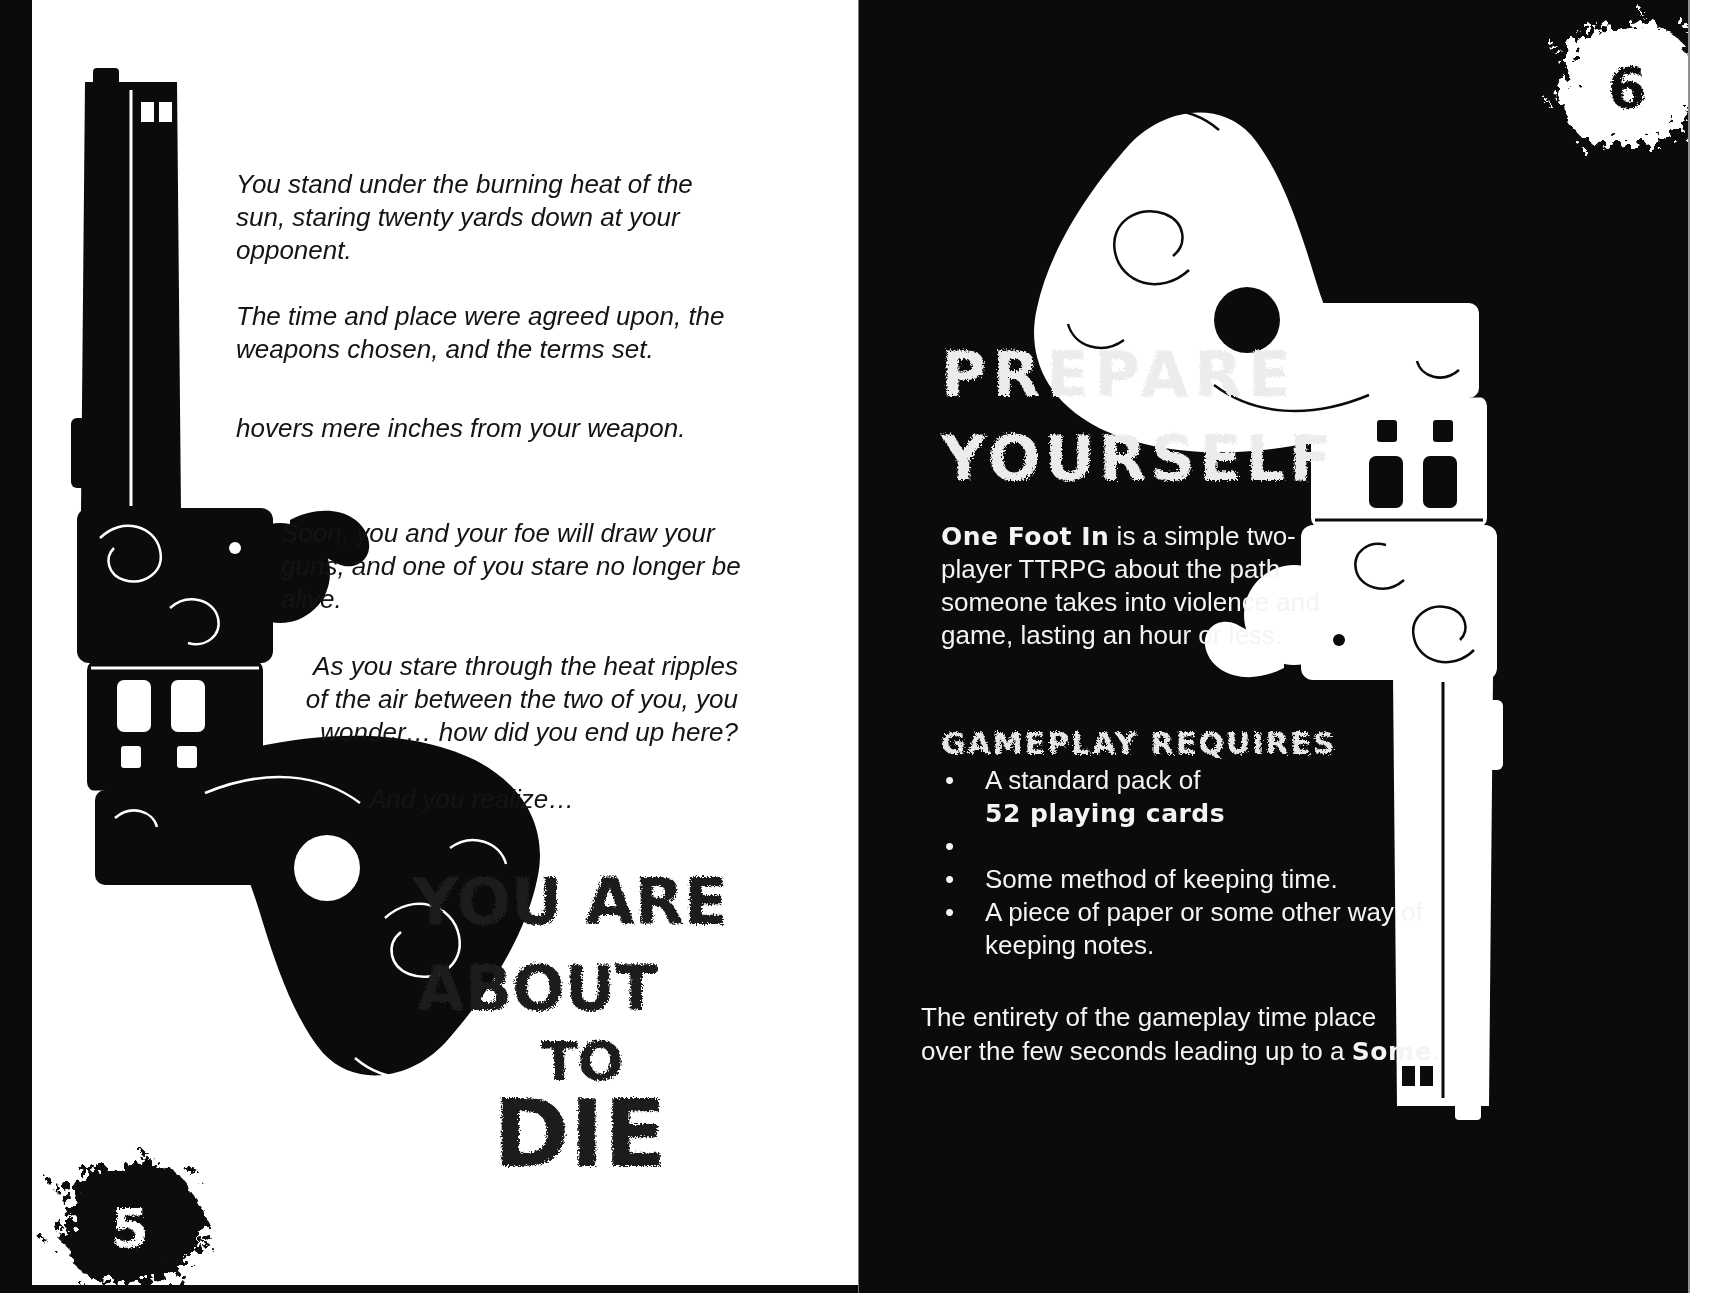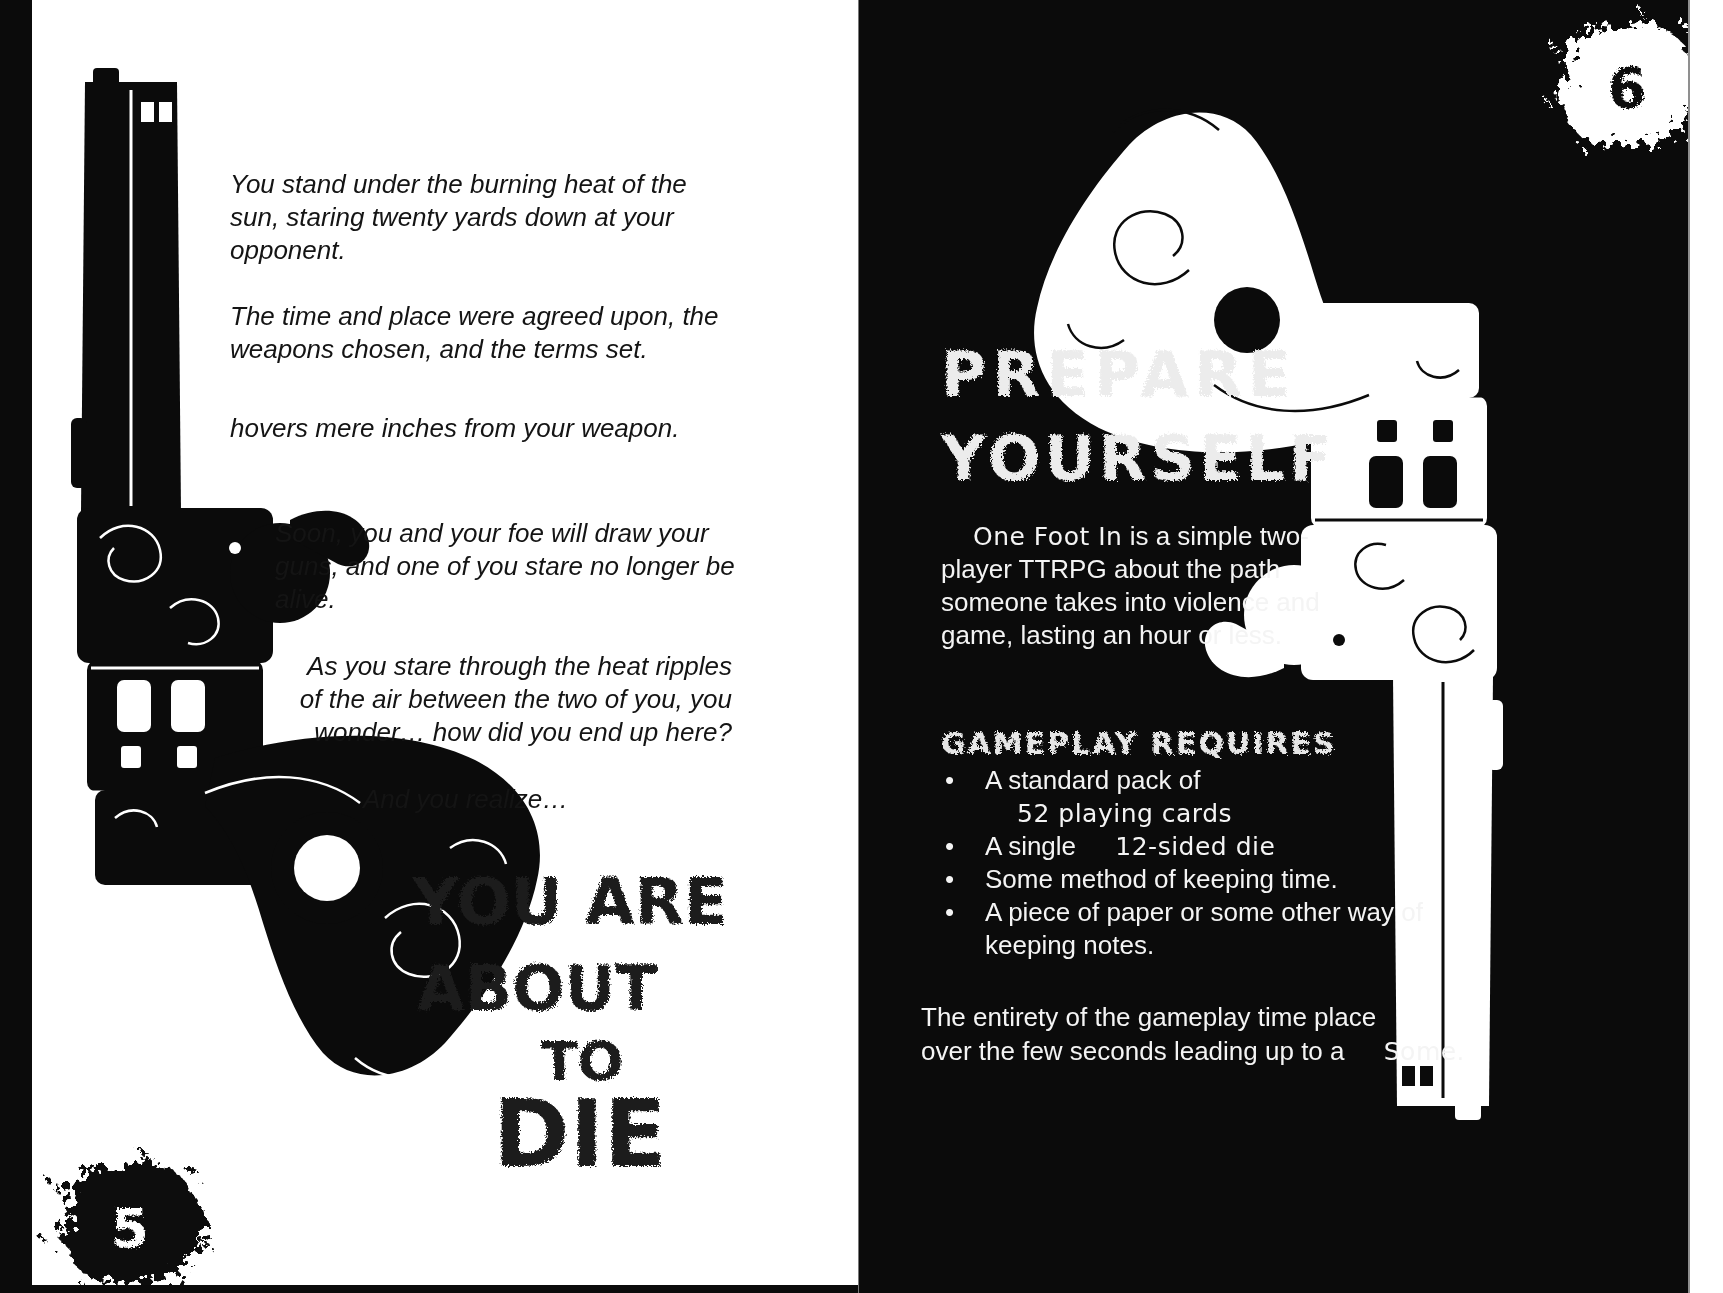--- a/index.html
+++ b/index.html
@@ -3,26 +3,26 @@
 <meta charset="utf-8">
 <style>
   html,body{margin:0;padding:0;background:#0b0b0b;}
   #spread{position:relative;width:1723px;height:1293px;background:#0b0b0b;overflow:hidden;
           font-family:"Liberation Sans",sans-serif;}
   
   #left-page{position:absolute;left:32px;top:0;width:826px;height:1285px;background:#ffffff;overflow:hidden;}
   #right-page{position:absolute;left:858px;top:0;width:830px;height:1293px;background:#0b0b0b;overflow:hidden;border-left:1px solid #777;}
   #page-edge{position:absolute;left:1688px;top:0;width:35px;height:1293px;background:#ffffff;border-left:2px solid #8f8f8f;}
   
-  .narr{position:absolute;color:#141414;font-style:italic;font-size:26px;line-height:33px;}
+  .narr{position:absolute;color:#141414;font-style:italic;font-size:26px;line-height:33px;margin-left:6px;}
   .narr .line{white-space:nowrap;}
   .centered{text-align:right;}
   .body-w{position:absolute;color:#f4f4f4;font-size:26px;line-height:33px;}
   .body-w .line{white-space:nowrap;}
-  .stamp-inline{font-family:"DejaVu Sans",sans-serif;font-weight:normal;letter-spacing:.5px;margin-left:32px;}
+  .stamp-inline{font-family:"DejaVu Sans",sans-serif;font-weight:bold;letter-spacing:.5px;}
   .stamp-svg{position:absolute;overflow:visible;}
   .stamp-svg text{font-family:"DejaVu Sans",sans-serif;font-weight:bold;}
   .bullets{position:absolute;color:#f4f4f4;font-size:26px;line-height:33px;}
   .brow{display:flex;}
   .bmark{width:40px;flex:0 0 40px;}
   .btext .line{white-space:nowrap;}
   
   .gun{position:absolute;overflow:visible;}
   .gun-dark{--fg:#0b0b0b;--bg:#ffffff;}
   .gun-light{--fg:#ffffff;--bg:#0b0b0b;}
@@ -193,23 +193,20 @@
     <div class="bullets" style="left:86px;top:764px;">
       <div class="brow">
         <span class="bmark">•</span>
         <span class="btext">
           <span class="line">A standard pack of</span><br>
           <span class="line stamp-inline" style="font-size:25px">52 playing cards</span>
         </span>
       </div>
       <div class="brow">
         <span class="bmark">•</span>
-        <span class="btext line">
-          <span>A single </span><span class="stamp-inline" style="font-size:25px">12-sided die</span>
-        </span>
       </div>
       <div class="brow">
         <span class="bmark">•</span>
         <span class="btext line">Some method of keeping time.</span>
       </div>
       <div class="brow">
         <span class="bmark">•</span>
         <span class="btext">
           <span class="line">A piece of paper or some other way of</span><br>
           <span class="line">keeping notes.</span>

